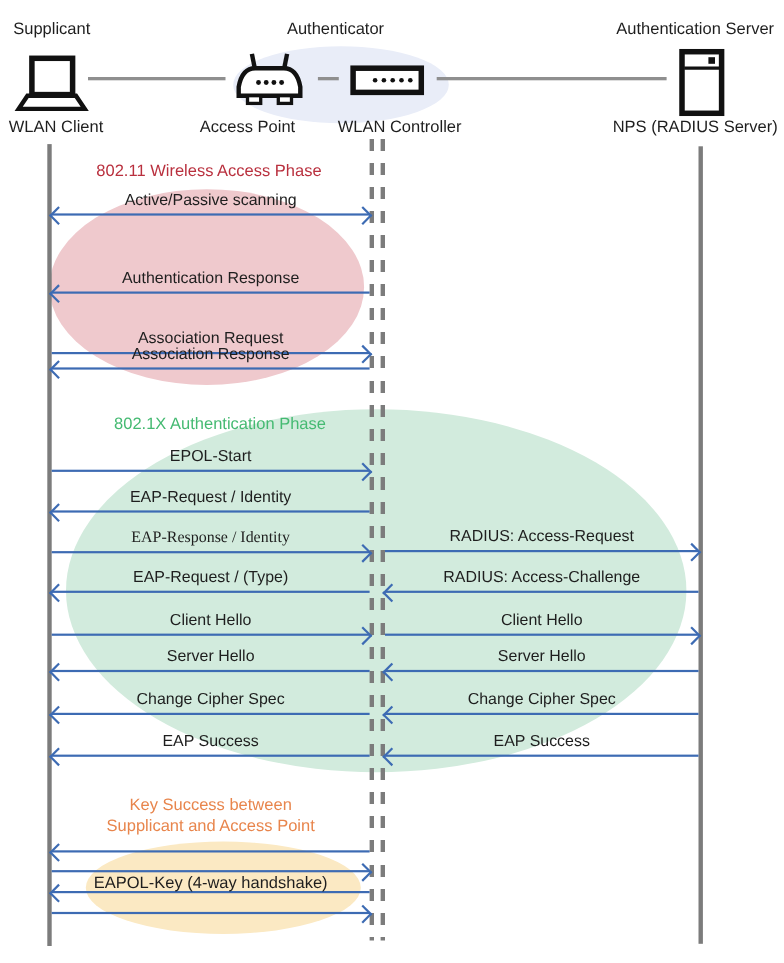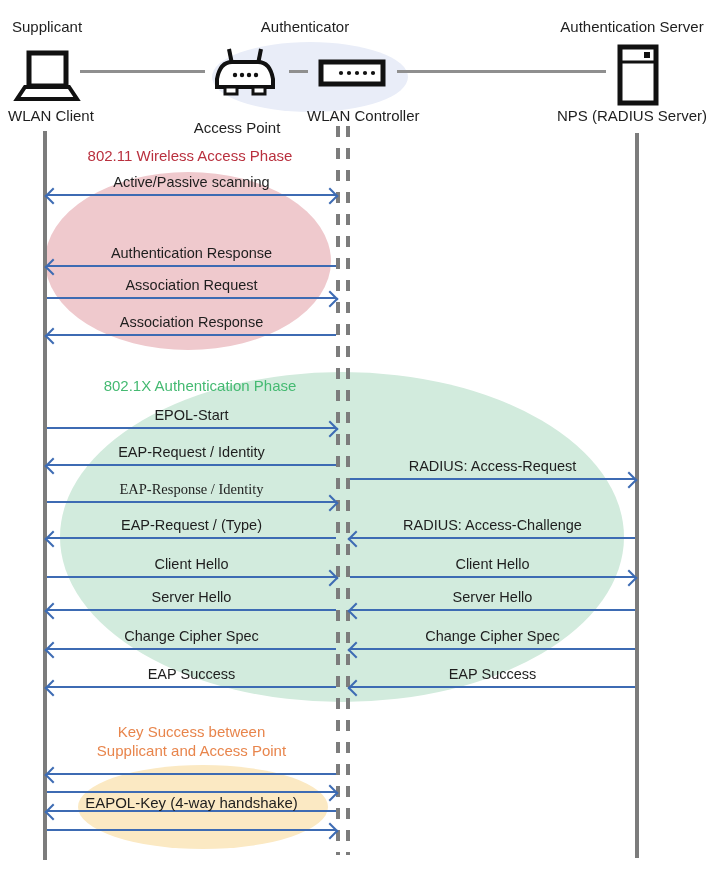--- a/index.html
+++ b/index.html
@@ -78,21 +78,21 @@
   </div>
   <div class="icon" style="left:616px;top:44px;">
     <svg width="44" height="62" viewBox="0 0 44 62">
       <rect x="4" y="3" width="36" height="56" fill="#fff" stroke="#111" stroke-width="5"></rect>
       <line x1="6" y1="18" x2="38" y2="18" stroke="#111" stroke-width="3"></line>
       <rect x="28" y="8" width="6" height="6" fill="#111"></rect>
     </svg>
   </div>
 
   <div class="toplabel" style="left:8px;top:107px;width:92px;">WLAN Client</div>
-  <div class="toplabel centered" style="left:187px;top:107px;width:100px;margin-top:12px;">Access Point</div>
+  <div class="toplabel centered" style="left:175px;top:107px;width:100px;">Access Point</div>
   <div class="toplabel centered" style="left:307px;top:107px;width:112px;">WLAN Controller</div>
   <div class="toplabel centered" style="left:557px;top:107px;width:150px;">NPS (RADIUS Server)</div>
 
   <div class="lifeline" style="left:43px;top:131px;height:729px;"></div>
   <div class="dashline" style="left:336px;top:126px;height:729px;"></div>
   <div class="dashline" style="left:346px;top:126px;height:729px;"></div>
   <div class="lifeline" style="left:635px;top:133px;height:725px;"></div>
 
   <div class="phase-title" style="left:45px;top:146px;width:290px;color:var(--phase-red,#b9303e);">802.11 Wireless Access Phase</div>
   <div class="phase-title" style="left:55px;top:376px;width:290px;color:var(--phase-green,#45ba72);">802.1X Authentication Phase</div>
@@ -105,21 +105,21 @@
     <span class="lbl">Active/Passive scanning</span>
     <div class="shaft"></div>
     <div class="head hl"></div>
     <div class="head hr"></div>
   </div>
   <div class="msg" style="left:46px;top:243px;width:291px;">
     <span class="lbl">Authentication Response</span>
     <div class="shaft"></div>
     <div class="head hl"></div>
   </div>
-  <div class="msg" style="left:46px;top:275px;width:291px;">
+  <div class="msg" style="left:46px;top:298px;width:291px;">
     <span class="lbl">Association Request</span>
     <div class="shaft"></div>
     <div class="head hr"></div>
   </div>
   <div class="msg" style="left:46px;top:312px;width:291px;">
     <span class="lbl">Association Response</span>
     <div class="shaft"></div>
     <div class="head hl"></div>
   </div>
   <div class="msg" style="left:46px;top:405px;width:291px;">
@@ -156,21 +156,21 @@
     <span class="lbl">Change Cipher Spec</span>
     <div class="shaft"></div>
     <div class="head hl"></div>
   </div>
   <div class="msg" style="left:46px;top:664px;width:291px;">
     <span class="lbl">EAP Success</span>
     <div class="shaft"></div>
     <div class="head hl"></div>
   </div>
 
-  <div class="msg" style="left:349px;top:456px;width:287px;">
+  <div class="msg" style="left:349px;top:478px;width:287px;">
     <span class="lbl">RADIUS: Access-Request</span>
     <div class="shaft"></div>
     <div class="head hr"></div>
   </div>
   <div class="msg" style="left:349px;top:515px;width:287px;">
     <span class="lbl">RADIUS: Access-Challenge</span>
     <div class="shaft"></div>
     <div class="head hl"></div>
   </div>
   <div class="msg" style="left:349px;top:554px;width:287px;">

